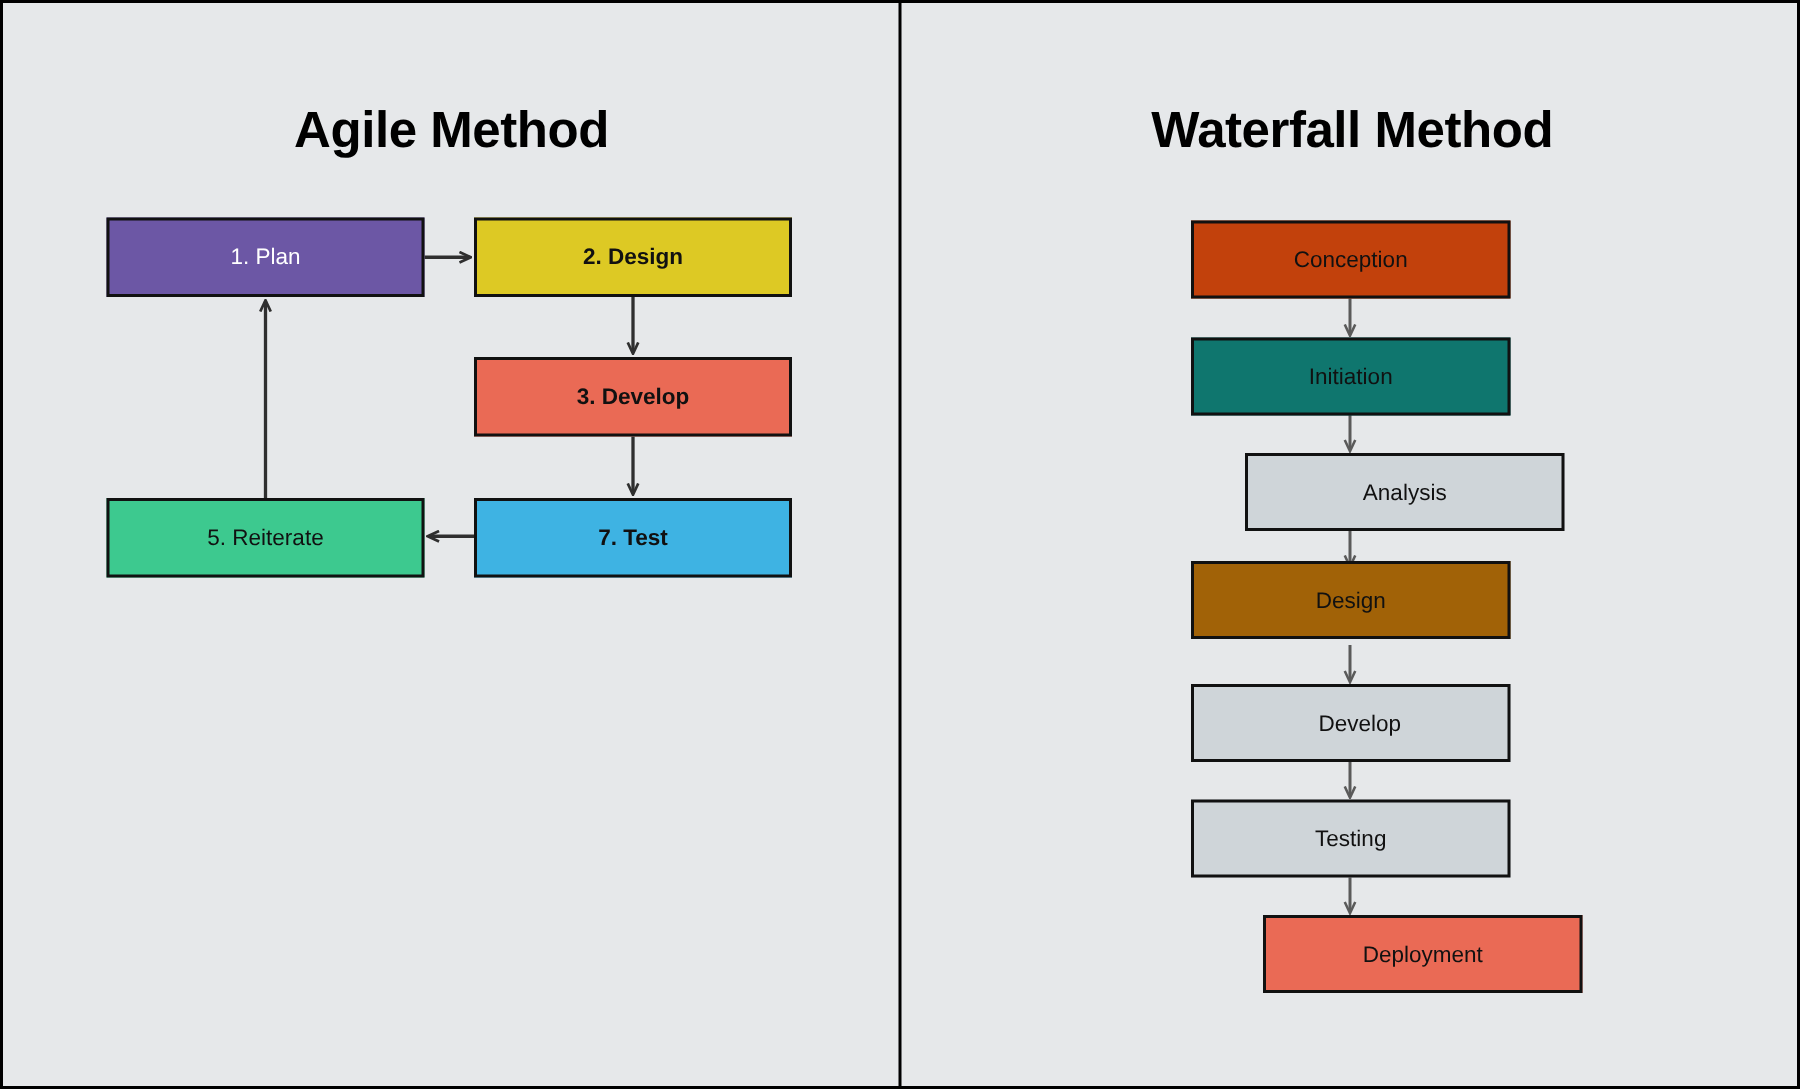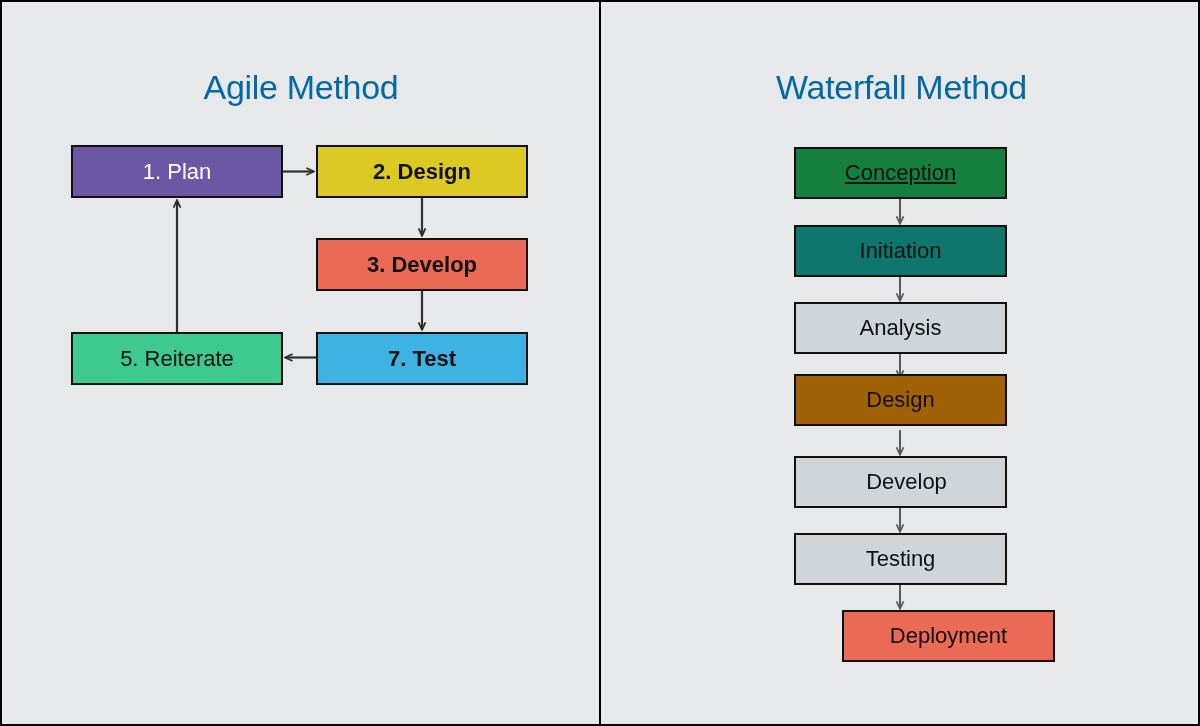--- a/index.html
+++ b/index.html
@@ -35,35 +35,35 @@
   .panel-left  { left: 0;     width: 598px; }
   .panel-right { left: 599px; width: 601px; }
 
   .panel-title {
     position: absolute;
     top: 62px;
     left: 0;
     width: 100%;
     text-align: center;
     font-size: 34px;
-    font-weight: normal;
-    color: #0369a1;
+    font-weight: bold;
+    color: #000000;
     letter-spacing: -0.3px;
     line-height: 46px;
   }
 
   
   .node {
     position: absolute;
     box-sizing: border-box;
     border: 2px solid #111111;
     display: flex;
     align-items: center;
     justify-content: center;
-    font-size: 22px;
+    font-size: 15px;
     color: #111111;
     line-height: 1;
   }
 
   
   .agile-node { width: 212px; height: 53px; }
   .agile-col-left  { left: 69px; }
   .agile-col-right { left: 314px; font-weight: bold; }
   .agile-row-1 { top: 143px; }
   .agile-row-2 { top: 236px; }
@@ -138,25 +138,25 @@
       </defs>
       <line x1="898" y1="197" x2="898" y2="221" stroke="#5a5a5a" stroke-width="2" marker-end="url(#ah-gray)"></line>
       <line x1="898" y1="274" x2="898" y2="298" stroke="#5a5a5a" stroke-width="2" marker-end="url(#ah-gray)"></line>
       <line x1="898" y1="351" x2="898" y2="375" stroke="#5a5a5a" stroke-width="2" marker-end="url(#ah-gray)"></line>
       <line x1="898" y1="428" x2="898" y2="452" stroke="#5a5a5a" stroke-width="2" marker-end="url(#ah-gray)"></line>
       <line x1="898" y1="505" x2="898" y2="529" stroke="#5a5a5a" stroke-width="2" marker-end="url(#ah-gray)"></line>
       <line x1="898" y1="582" x2="898" y2="606" stroke="#5a5a5a" stroke-width="2" marker-end="url(#ah-gray)"></line>
     </svg>
   </div>
 
-  <div class="node wf-node" style="top:145px;background:#15803d;text-decoration:underline;">Conception</div>
+  <div class="node wf-node" style="top:145px;background:#c2410c;">Conception</div>
 
   <div class="node wf-node" style="top:223px;background:#0f766e;text-align:right;">Initiation</div>
 
-  <div class="node wf-node" style="top:300px;background:#cfd5d9;">Analysis</div>
+  <div class="node wf-node" style="top:300px;background:#cfd5d9;margin-left:36px;">Analysis</div>
 
   <div class="node wf-node" style="top:372px;background:#a16207;">Design</div>
 
   <div class="node wf-node" style="top:454px;background:#cfd5d9;padding-left:12px;">Develop</div>
 
   <div class="node wf-node" style="top:531px;background:#cfd5d9;">Testing</div>
 
   <div class="node wf-node" style="top:608px;background:#ea6a55;margin-left:48px;">Deployment</div>
 
 </div>

